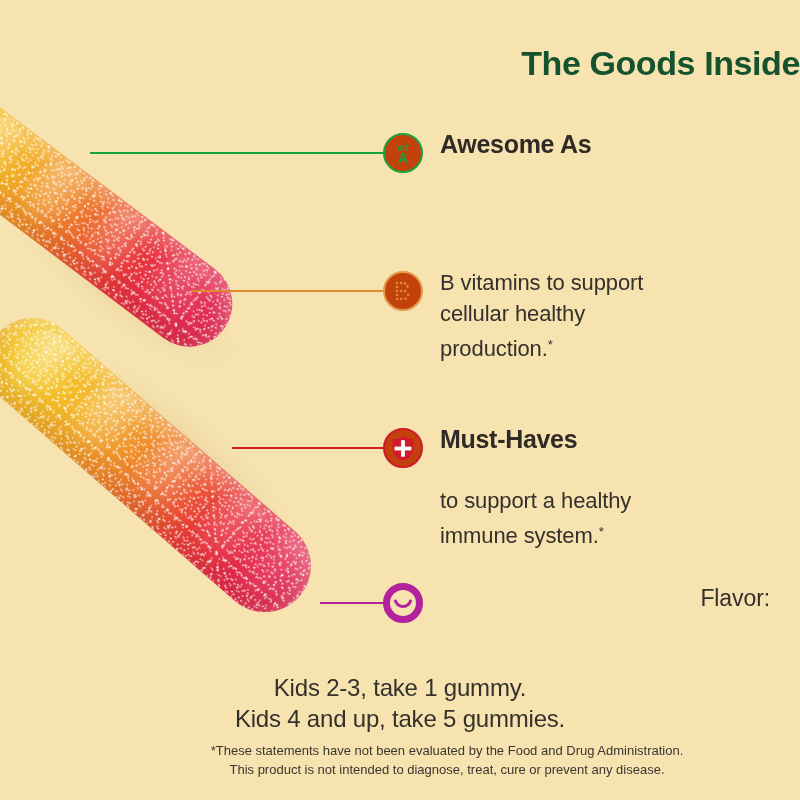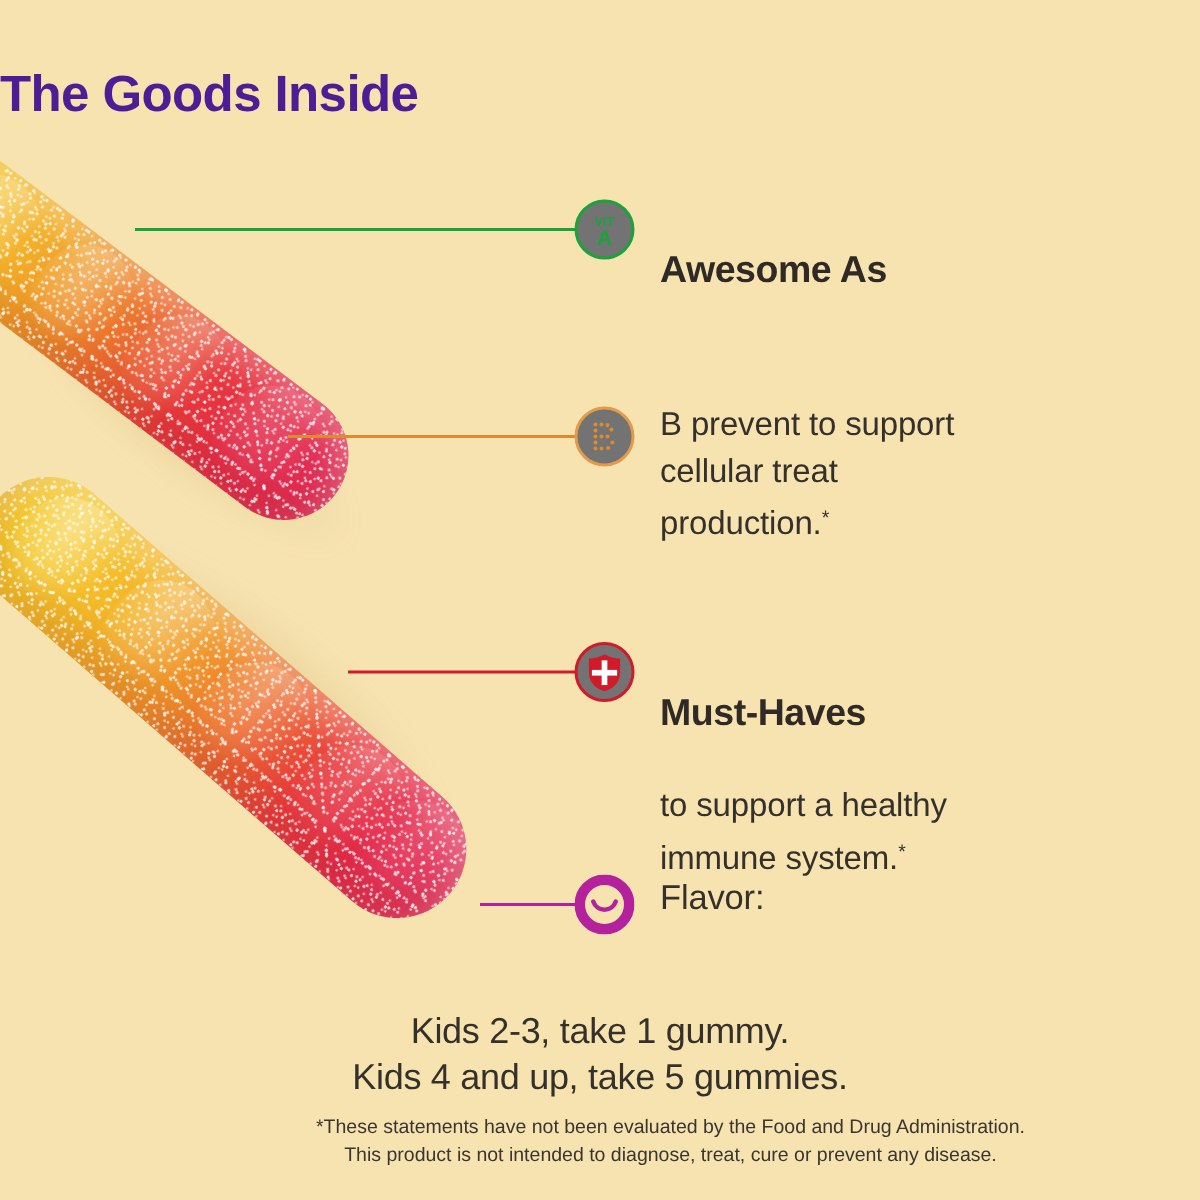--- a/index.html
+++ b/index.html
@@ -20,25 +20,25 @@
     height: 800px;
     background: #f7e3b0;
   }
 
   
   #title {
     position: absolute;
     top: 44px;
     left: 0;
     width: 800px;
-    text-align: left;
+    text-align: right;
     font-size: 34px;
     font-weight: bold;
     letter-spacing: -0.4px;
-    color: #4c1d95;
+    color: #14532d;
   }
 
   
   #product-photo {
     position: absolute;
     left: -40px;
     top: 100px;
     width: 420px;
     height: 560px;
     overflow: hidden;
@@ -84,50 +84,50 @@
   .feature {
     position: absolute;
     left: 383px;
   }
   .badge {
     position: absolute;
     left: 0;
     width: 40px;
     height: 40px;
     border-radius: 50%;
-    background: #737373;
+    background: #c2410c;
     box-sizing: border-box;
     display: flex;
     align-items: center;
     justify-content: center;
   }
   .badge svg { display:block; }
   .ftext { position: absolute; left: 57px; top: -4px; width: 330px; }
   .fhead {
     font-size: 25px;
     font-weight: bold;
     color: #2f2a26;
     letter-spacing: -0.3px;
     line-height: 30px;
     white-space: nowrap;
-    margin-top: 36px;
   }
   .fbody {
     font-size: 22px;
     color: #34302b;
     line-height: 31px;
     letter-spacing: -0.1px;
   }
   .fbody sup { font-size: 13px; vertical-align: 7px; }
 
   .flavor-label {
     font-size: 23px;
     color: #34302b;
     line-height: 30px;
     letter-spacing: -0.1px;
+    text-align: right;
   }
   .flavor-value {
     font-size: 25px;
     font-weight: bold;
     color: #2f2a26;
     line-height: 32px;
     letter-spacing: -0.3px;
     white-space: nowrap;
   }
 
@@ -230,22 +230,22 @@
           <circle cx="9" cy="19" r="1.35"></circle>
             <circle cx="20.2" cy="19" r="1.35"></circle>
           <circle cx="9" cy="23" r="1.35"></circle>
             <circle cx="13" cy="23" r="1.35"></circle>
             <circle cx="17.4" cy="22.6" r="1.35"></circle>
         </g>
       </svg>
     </div>
     <div class="ftext">
       <div class="fbody">
-        <span>B prevent to support</span><br>
-        <span>cellular treat</span><br>
+        <span>B vitamins to support</span><br>
+        <span>cellular healthy</span><br>
         <span>production.</span><sup>*</sup>
       </div>
     </div>
   </div>
 
   <div class="feature" style="top:428px;">
     <div class="badge" style="border:2px solid #d11a2a;">
       <svg width="26" height="27" viewBox="0 0 26 27" aria-hidden="true">
         <path d="M13 1.2 C9.5 3.4 6 4.0 2.6 4.0 L2.6 13.5 C2.6 20.0 7.4 24.3 13 25.8
                  C18.6 24.3 23.4 20.0 23.4 13.5 L23.4 4.0 C20.0 4.0 16.5 3.4 13 1.2 Z" fill="#d11a2a"></path>

